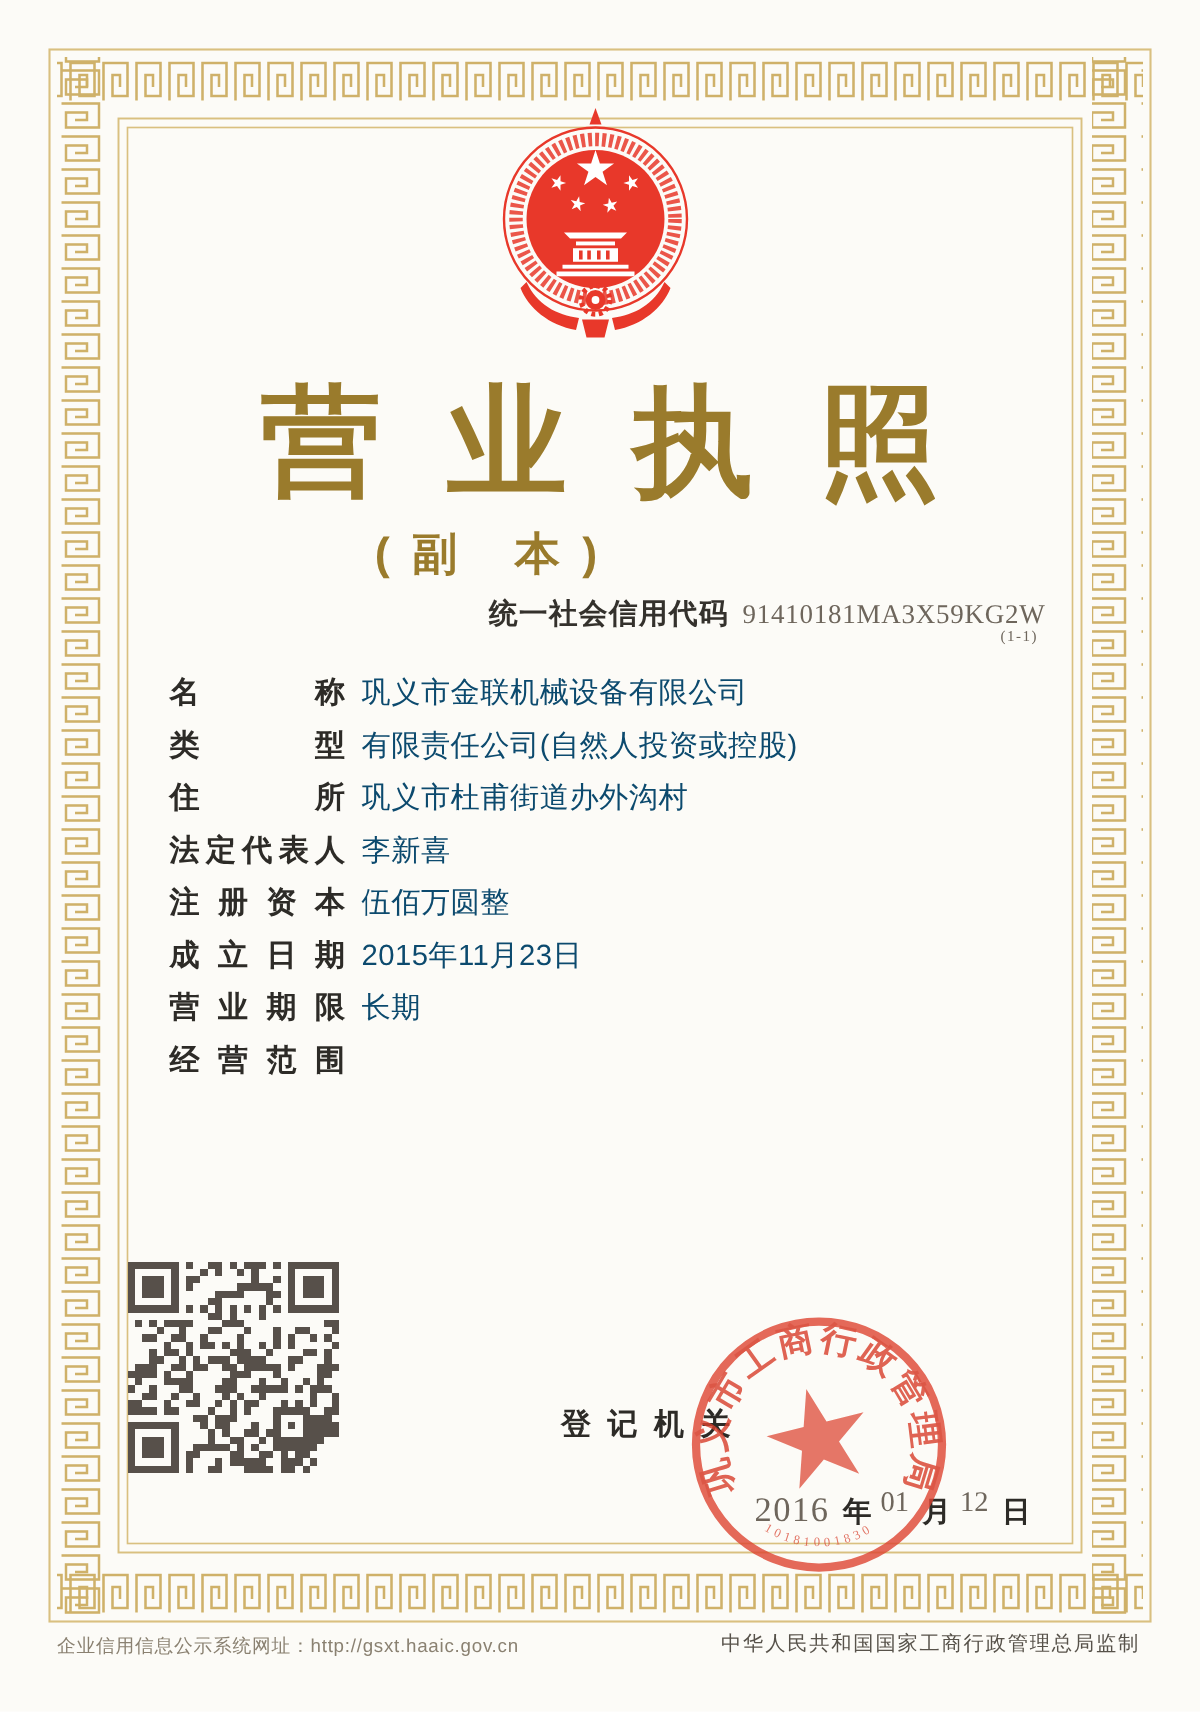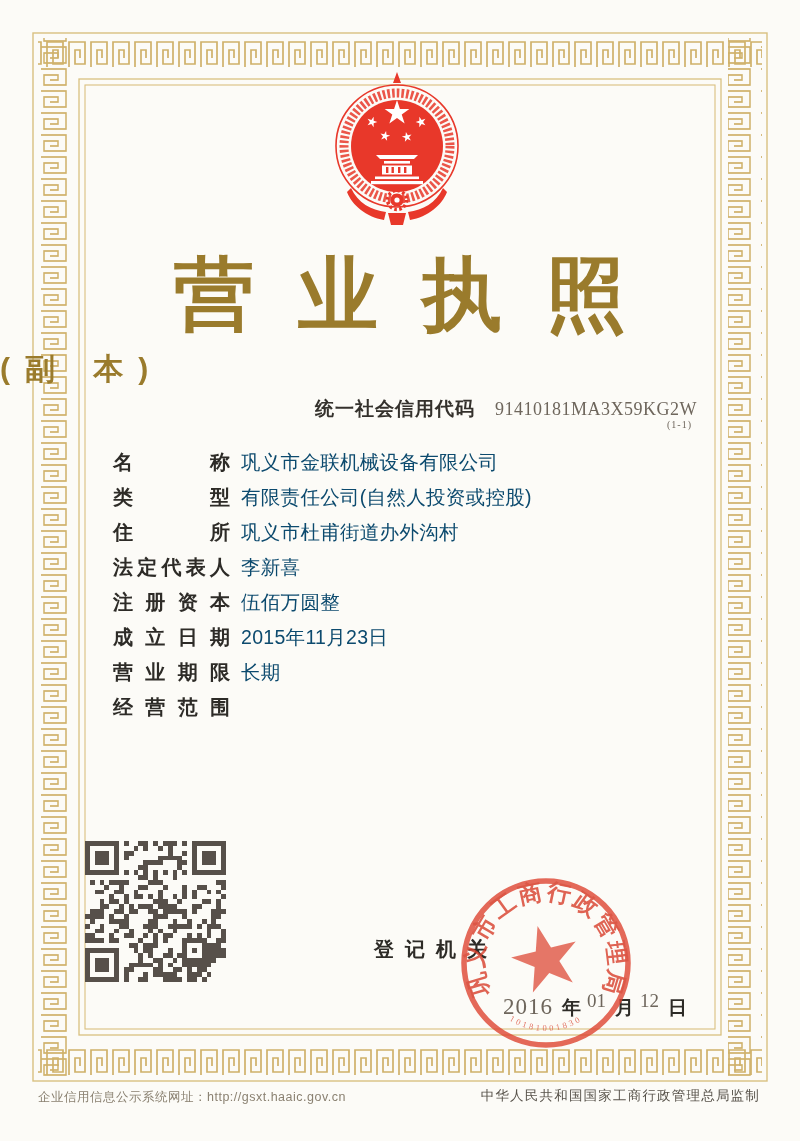--- a/index.html
+++ b/index.html
@@ -3,24 +3,24 @@
 <meta charset="utf-8">
 <style>
   html,body{margin:0;padding:0;}
   .page{position:relative;width:800px;height:1141px;background:#fcfbf7;overflow:hidden;
         font-family:"Liberation Sans",sans-serif;}
   .frame{position:absolute;left:0;top:0;width:800px;height:1141px;}
   .emblem{position:absolute;left:325px;top:70px;width:144px;height:176px;}
   .title{position:absolute;top:242px;left:0;width:800px;text-align:center;
          font-size:80px;font-weight:800;color:#9a7b2c;}
   .title .ls{letter-spacing:44px;margin-right:-44px;}
-  .subtitle{position:absolute;top:349px;left:0;width:648px;text-align:left;
+  .subtitle{position:absolute;top:349px;left:0;width:648px;text-align:center;
             font-size:30px;font-weight:700;color:#9a7b2c;}
   .subtitle .ls{letter-spacing:15px;margin-right:-15px;}
-  .credit{position:absolute;top:396px;right:103px;display:flex;align-items:baseline;gap:20px;}
+  .credit{position:absolute;top:396px;right:103px;display:flex;align-items:baseline;gap:9px;}
   .credit-label{font-size:19px;font-weight:700;color:#34312c;letter-spacing:1px;}
   .credit-value{font-size:18px;font-family:"Liberation Serif",serif;color:#6e665c;letter-spacing:.5px;}
   .page-note{position:absolute;top:419px;right:108px;font-size:10px;
              font-family:"Liberation Serif",serif;color:#6e665c;letter-spacing:1px;}
   .fields{position:absolute;left:113px;top:451px;width:600px;}
   .frow{display:flex;margin-bottom:13px;}
   .flabel{width:117px;min-width:117px;margin-right:11px;font-size:20px;font-weight:700;
           color:#2d2b27;line-height:22px;}
   .jl-flex{display:flex;justify-content:space-between;}
   .fvalue{font-size:19.5px;color:#0c4a6e;line-height:22px;letter-spacing:.3px;}

